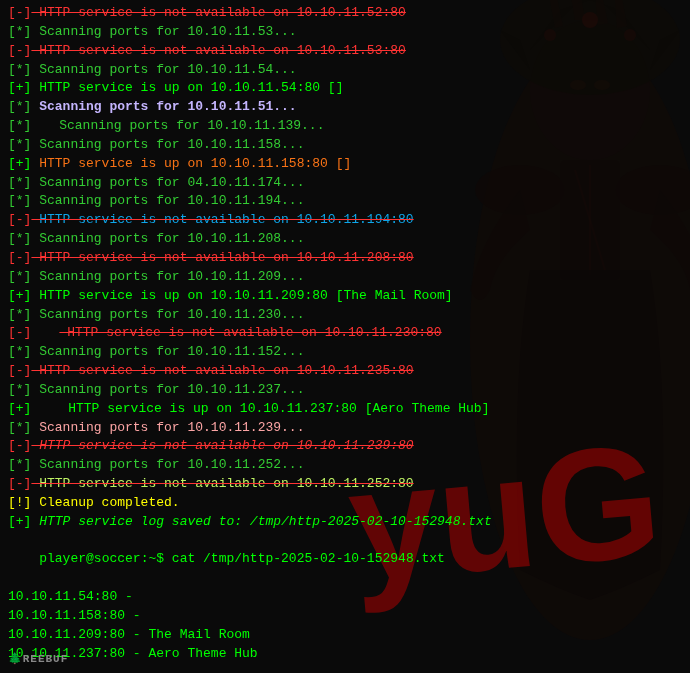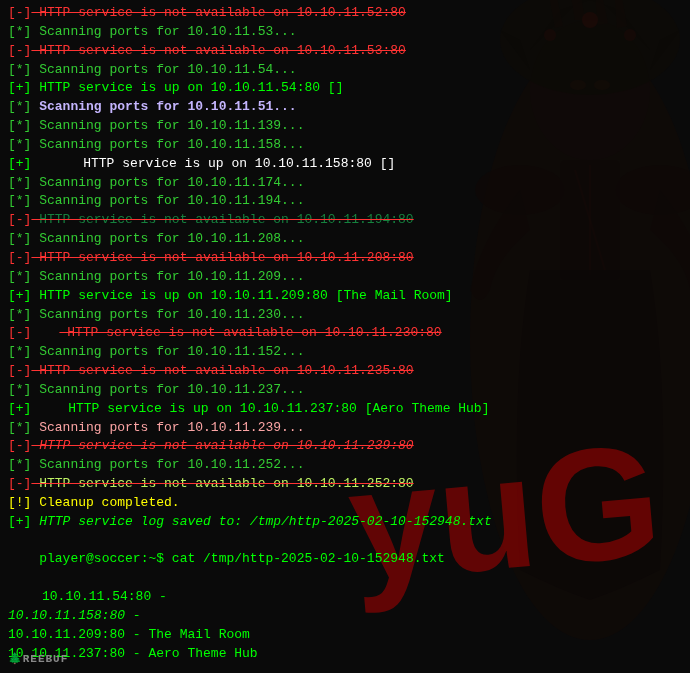--- a/index.html
+++ b/index.html
@@ -125,26 +125,26 @@
 <div class="watermark">yuG</div>
 
 <div class="terminal">
   <div id="terminal-lines">
       <div class="line"><span style="color: rgb(255, 51, 51);">[-]</span><span style="color: rgb(255, 51, 51); text-decoration: line-through rgb(255, 51, 51);"> HTTP service is not available on 10.10.11.52:80</span></div>
       <div class="line"><span style="color: rgb(51, 204, 51);">[*]</span><span style="color: rgb(51, 204, 51);"> Scanning ports for 10.10.11.53...</span></div>
       <div class="line"><span style="color: rgb(255, 51, 51);">[-]</span><span style="color: rgb(255, 51, 51); text-decoration: line-through rgb(255, 51, 51);"> HTTP service is not available on 10.10.11.53:80</span></div>
       <div class="line"><span style="color: rgb(51, 204, 51);">[*]</span><span style="color: rgb(51, 204, 51);"> Scanning ports for 10.10.11.54...</span></div>
       <div class="line"><span style="color: rgb(0, 255, 0);">[+]</span><span style="color: rgb(0, 255, 0);"> HTTP service is up on 10.10.11.54:80 []</span></div>
       <div class="line"><span style="color: rgb(51, 204, 51);">[*]</span><span style="color: #c4b5fd; font-weight: bold;"> Scanning ports for 10.10.11.51...</span></div>
-      <div class="line"><span style="color: rgb(51, 204, 51);">[*]</span><span style="color: rgb(51, 204, 51);"> Scanning ports for 10.10.11.139...</span></div>
+      <div class="line"><span style="color: rgb(51, 204, 51);">[*]</span><span style="color: rgb(51, 204, 51); margin-left: 20px;"> Scanning ports for 10.10.11.139...</span></div>
       <div class="line"><span style="color: rgb(51, 204, 51);">[*]</span><span style="color: rgb(51, 204, 51);"> Scanning ports for 10.10.11.158...</span></div>
-      <div class="line"><span style="color: rgb(0, 255, 0);">[+]</span><span style="color: #ffffff; margin-left: 44px;"> HTTP service is up on 10.10.11.158:80 []</span></div>
-      <div class="line"><span style="color: rgb(51, 204, 51);">[*]</span><span style="color: rgb(51, 204, 51);"> Scanning ports for 10.10.11.174...</span></div>
+      <div class="line"><span style="color: rgb(0, 255, 0);">[+]</span><span style="color: #f97316;"> HTTP service is up on 10.10.11.158:80 []</span></div>
+      <div class="line"><span style="color: rgb(51, 204, 51);">[*]</span><span style="color: rgb(51, 204, 51);"> Scanning ports for 04.10.11.174...</span></div>
       <div class="line"><span style="color: rgb(51, 204, 51);">[*]</span><span style="color: rgb(51, 204, 51);"> Scanning ports for 10.10.11.194...</span></div>
-      <div class="line"><span style="color: rgb(255, 51, 51);">[-]</span><span style="color: #15803d; text-decoration: line-through rgb(255, 51, 51);"> HTTP service is not available on 10.10.11.194:80</span></div>
+      <div class="line"><span style="color: rgb(255, 51, 51);">[-]</span><span style="color: #0ea5e9; text-decoration: line-through rgb(255, 51, 51);"> HTTP service is not available on 10.10.11.194:80</span></div>
       <div class="line"><span style="color: rgb(51, 204, 51);">[*]</span><span style="color: rgb(51, 204, 51);"> Scanning ports for 10.10.11.208...</span></div>
       <div class="line"><span style="color: rgb(255, 51, 51);">[-]</span><span style="color: rgb(255, 51, 51); text-decoration: line-through rgb(255, 51, 51);"> HTTP service is not available on 10.10.11.208:80</span></div>
       <div class="line"><span style="color: rgb(51, 204, 51);">[*]</span><span style="color: rgb(51, 204, 51);"> Scanning ports for 10.10.11.209...</span></div>
       <div class="line"><span style="color: rgb(0, 255, 0);">[+]</span><span style="color: rgb(0, 255, 0);"> HTTP service is up on 10.10.11.209:80 [The Mail Room]</span></div>
       <div class="line"><span style="color: rgb(51, 204, 51);">[*]</span><span style="color: rgb(51, 204, 51);"> Scanning ports for 10.10.11.230...</span></div>
       <div class="line"><span style="color: rgb(255, 51, 51);">[-]</span><span style="color: rgb(255, 51, 51); text-decoration: line-through rgb(255, 51, 51); margin-left: 28px;"> HTTP service is not available on 10.10.11.230:80</span></div>
       <div class="line"><span style="color: rgb(51, 204, 51);">[*]</span><span style="color: rgb(51, 204, 51);"> Scanning ports for 10.10.11.152...</span></div>
       <div class="line"><span style="color: rgb(255, 51, 51);">[-]</span><span style="color: rgb(255, 51, 51); text-decoration: line-through rgb(255, 51, 51);"> HTTP service is not available on 10.10.11.235:80</span></div>
       <div class="line"><span style="color: rgb(51, 204, 51);">[*]</span><span style="color: rgb(51, 204, 51);"> Scanning ports for 10.10.11.237...</span></div>
       <div class="line"><span style="color: rgb(0, 255, 0);">[+]</span><span style="color: rgb(0, 255, 0); margin-left: 29px;"> HTTP service is up on 10.10.11.237:80 [Aero Theme Hub]</span></div>
@@ -154,22 +154,22 @@
       <div class="line"><span style="color: rgb(255, 51, 51);">[-]</span><span style="color: #bef264; text-decoration: line-through rgb(255, 51, 51);"> HTTP service is not available on 10.10.11.252:80</span></div>
       <div class="line"><span style="color: rgb(255, 255, 0);">[!]</span><span style="color: rgb(255, 255, 0);"> Cleanup completed.</span></div>
       <div class="line"><span style="color: rgb(0, 255, 0);">[+]</span><span style="color: rgb(0, 255, 0); font-style: italic;"> HTTP service log saved to: /tmp/http-2025-02-10-152948.txt</span></div>
     </div>
 
   <div class="line">
     <span class="prompt-color">player@soccer:~$ cat /tmp/http-2025-02-10-152948.txt</span>
   </div>
 
   <div id="output-lines">
-      <div class="line" style="color: rgb(0, 255, 0); margin-left: 34px;">10.10.11.54:80 -</div>
-      <div class="line" style="color: rgb(0, 255, 0); font-style: italic;">10.10.11.158:80 -</div>
+      <div class="line" style="color: rgb(0, 255, 0);">10.10.11.54:80 -</div>
+      <div class="line" style="color: rgb(0, 255, 0);">10.10.11.158:80 -</div>
       <div class="line" style="color: rgb(0, 255, 0);">10.10.11.209:80 - The Mail Room</div>
       <div class="line" style="color: rgb(0, 255, 0);">10.10.11.237:80 - Aero Theme Hub</div>
     </div>
 
 </div>
 
 <div class="reebuf-logo">
   <span class="tree">🌲</span><span class="text">REEBUF</span>
 </div>
 

